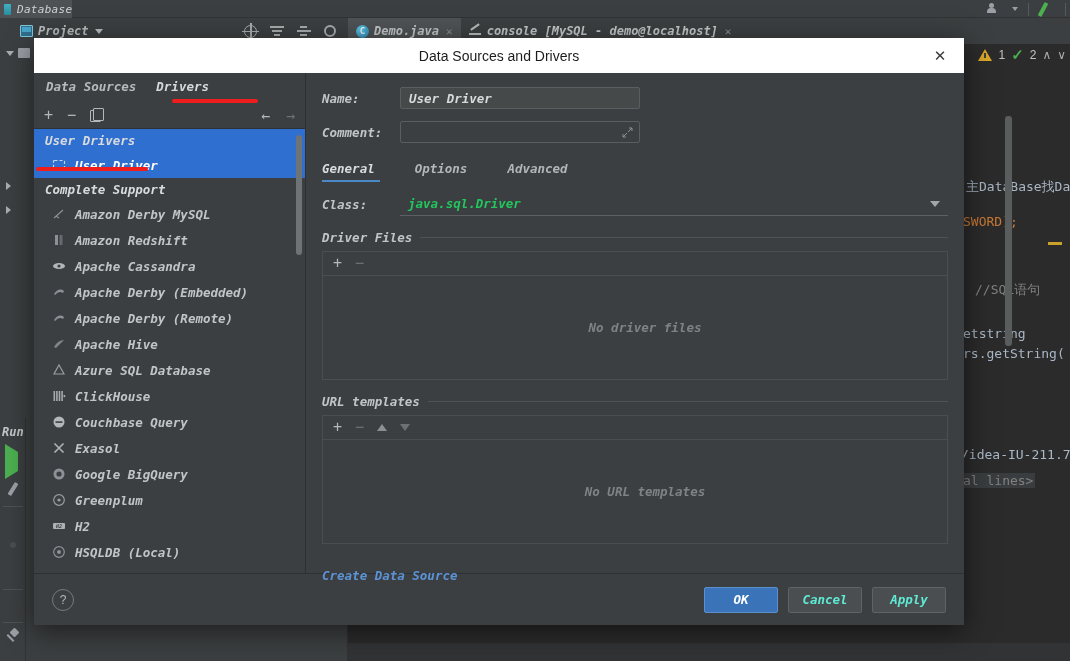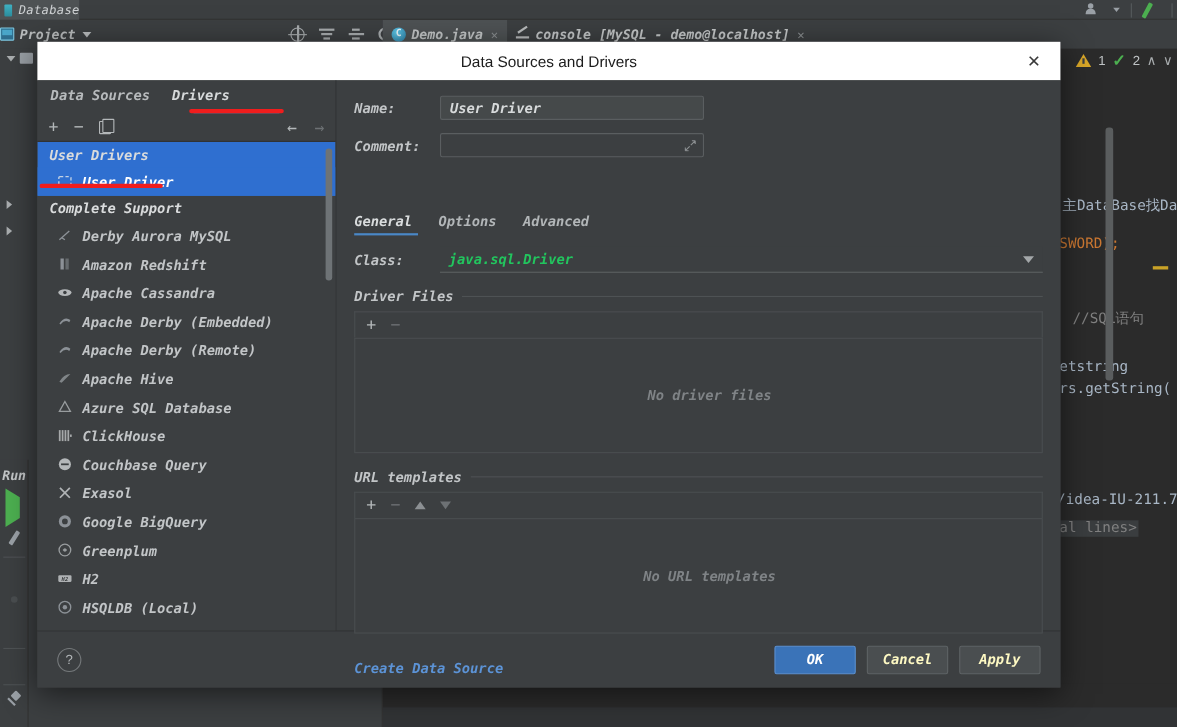--- a/index.html
+++ b/index.html
@@ -44,21 +44,21 @@
     width:16px;height:16px; position:relative;
   }
   .ic-wrenchgreen::before{
     content:""; position:absolute; left:2px; top:1px; width:4px; height:15px;
     background:#4caf50; transform:rotate(28deg); border-radius:1px;
   }
   .vdiv{ width:1px; height:13px; background:#555a5c; }
 
   .toolwin-header{
     position:absolute; left:0; top:18px; width:388px; height:26px;
-    background:#3c3f41; display:flex; align-items:center; padding:0 0;
+    background:#3c3f41; display:flex; align-items:center; padding:0 20px;
   }
   .proj-icon{
     width:13px;height:12px; background:#2f6f8f; border:1px solid #7fc7e0; border-radius:1px;
     position:relative; margin-right:5px;
   }
   .proj-icon::after{content:"";position:absolute;left:1px;top:1px;right:1px;bottom:4px;background:#4aa6c9;}
   .proj-label{font-size:12px;font-style:italic;font-weight:bold;color:#b9bcbd;}
   .proj-caret{margin-left:6px;width:0;height:0;border-left:4px solid transparent;border-right:4px solid transparent;border-top:5px solid #b9bcbd;}
   .twh-icons{ margin-left:auto; display:flex; align-items:center; gap:13px; padding-right:6px;}
   .ic-locate{width:13px;height:13px;border:1.5px solid #a9adaf;border-radius:50%;position:relative;}
@@ -251,21 +251,21 @@
   }
   .finput{
     width:240px; height:22px; background:#45494a; border:1px solid #5a5e60; border-radius:2px;
     display:flex; align-items:center; padding:0 8px; position:relative;
   }
   .finput.empty{ background:#3c3f41; }
   .finput-text{ font-size:12.5px; font-style:italic; font-weight:bold; color:#d7dadb; }
   .expand-ic{ position:absolute; right:6px; top:5px; width:11px; height:11px; color:#8c9092; font-size:10px;}
 
   .sub-tabs{
-    display:flex; align-items:center; gap:24px; padding:6px 19px 0 16px; position:relative;margin-top:32px;
+    display:flex; align-items:center; gap:40px; padding:6px 19px 0 16px; position:relative;
   }
   .sub-tab{
     font-size:12.5px; font-style:italic; font-weight:bold; color:#b2b6b8; padding-bottom:6px; cursor:pointer;
   }
   .sub-tab.active{ color:#d9dcdd; }
   .sub-underline{ position:absolute; left:16px; bottom:0; width:58px; height:2px; background:#4a88c7; }
   .sub-divider{ height:1px; background:#4b4f51; margin:0 0 0 0; }
 
   .class-row{ display:flex; align-items:center; padding:10px 16px 0 16px; }
   .combo{
@@ -305,21 +305,21 @@
     display:flex; align-items:center; padding:0 18px;
   }
   .help-btn{
     width:22px;height:22px;border-radius:50%;border:1px solid #75797b;color:#b3b7b9;
     display:flex;align-items:center;justify-content:center;font-size:12px;
     font-family:"Liberation Sans",sans-serif; cursor:pointer;
   }
   .foot-btns{ margin-left:auto; display:flex; gap:10px; }
   .btn{
     min-width:74px; height:26px; border-radius:2px; border:1px solid #5e6365;
-    background:#4a4e50; color:#fef9c3; font-size:12.5px; font-style:italic; font-weight:bold;
+    background:#4a4e50; color:#5eead4; font-size:12.5px; font-style:italic; font-weight:bold;
     display:flex; align-items:center; justify-content:center; cursor:pointer;
   }
   .btn.primary{ background:#3a73b8; border-color:#5b8fce; color:#ffffff; }
 </style>
 </head>
 <body>
 
 <div id="root">
 
   <div class="editor-bg">
@@ -464,21 +464,21 @@
 
           <div>
             <div class="drv-grp">Complete Support</div>
 
             <div class="drv-item">
               <span class="dico">
                 <svg width="14" height="14" viewBox="0 0 14 14">
                     <path d="M2 11 L11 3 M4 9 L7 11" stroke="#9aa0a6" stroke-width="1.2" fill="none"></path>
                   </svg>
               </span>
-              <span>Derby Aurora MySQL</span>
+              <span>Amazon Derby MySQL</span>
             </div>
             <div class="drv-item">
               <span class="dico">
                 <svg width="14" height="14" viewBox="0 0 14 14">
                     <rect x="3" y="2" width="3" height="10" fill="#9aa0a6"></rect>
                     <rect x="7.5" y="2" width="3" height="10" fill="#6e7376"></rect>
                   </svg>
               </span>
               <span>Amazon Redshift</span>
             </div>

